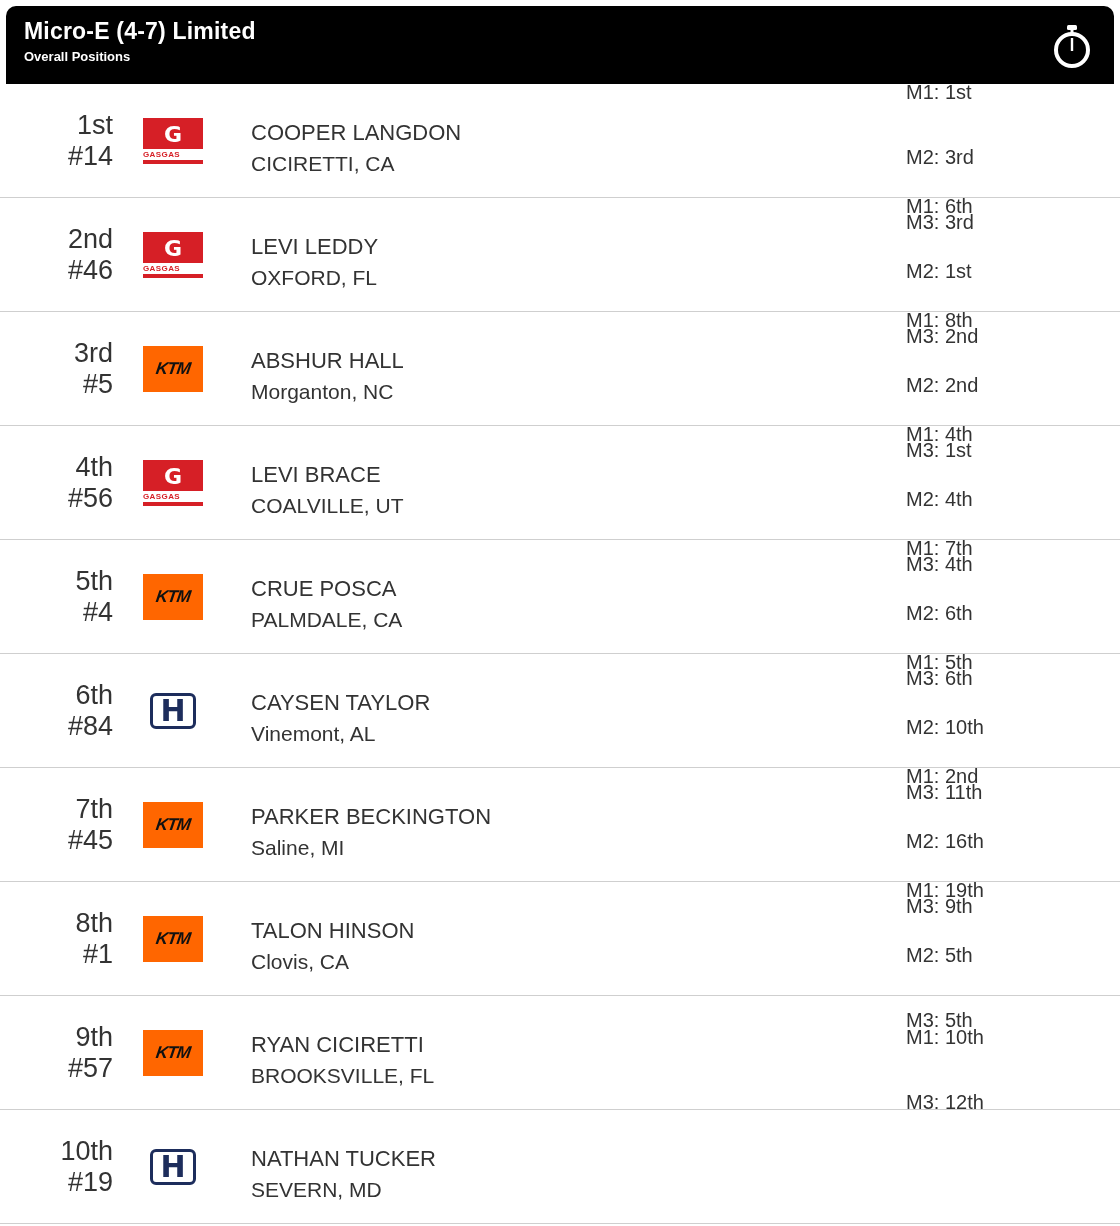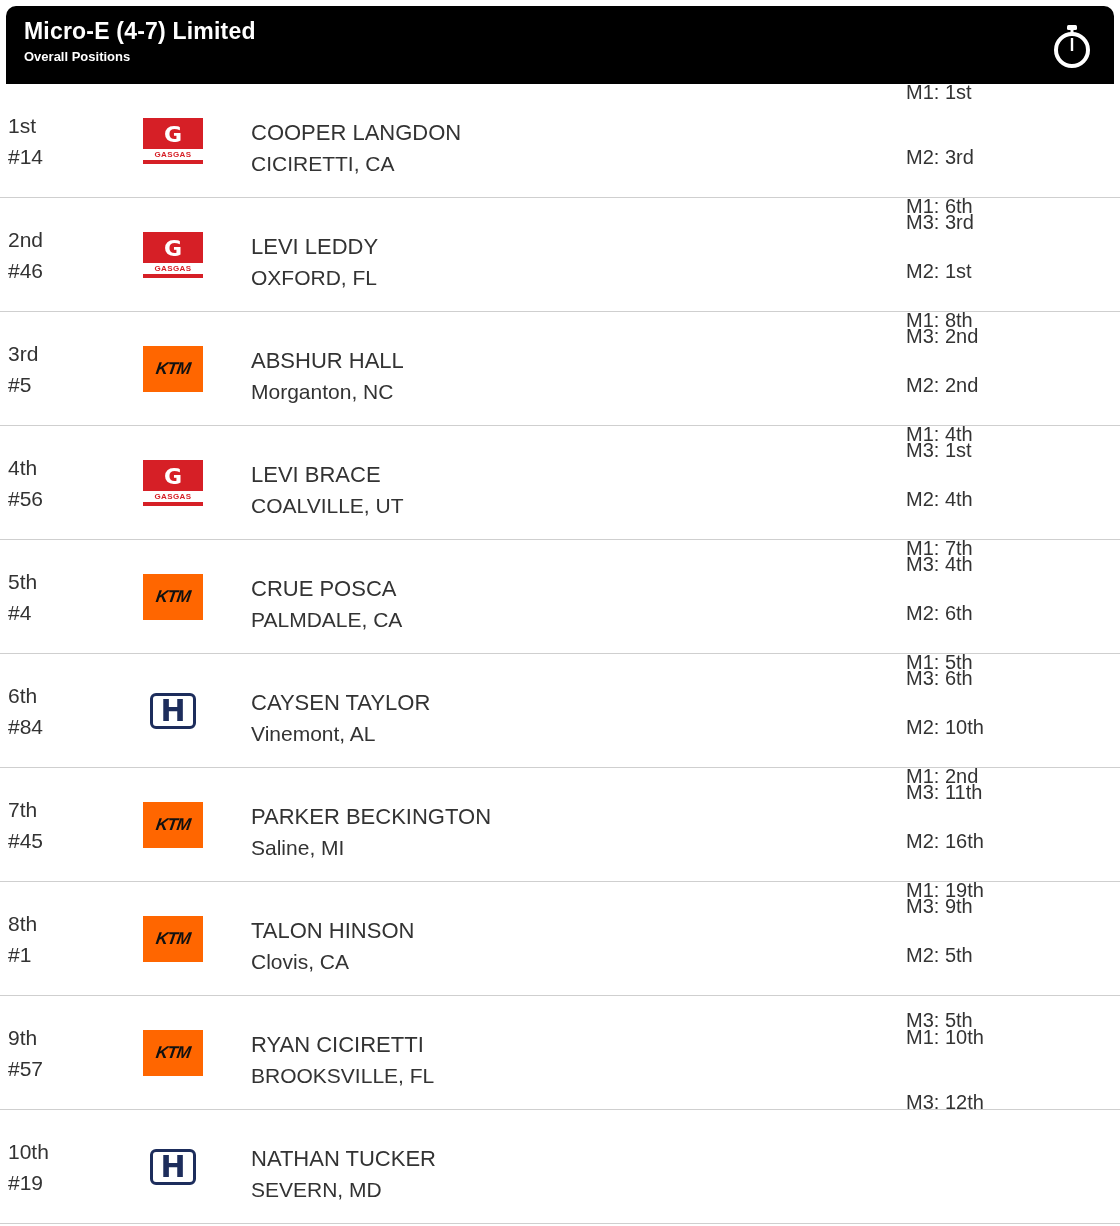--- a/index.html
+++ b/index.html
@@ -60,23 +60,23 @@
     border-bottom: 1px solid #cfcfcf;
     padding: 0 8px;
   }
   .row:first-child {
     border-top: none;
   }
 
   .pos-cell {
     width: 105px;
     flex: 0 0 105px;
-    text-align: left;
+    text-align: right;
     color: #333333;
-    font-size: 21px;
+    font-size: 27px;
     line-height: 31px;
   }
   .pos-place { white-space: nowrap; }
   .pos-number { white-space: nowrap; }
 
   .brand-cell {
     width: 120px;
     flex: 0 0 120px;
     display: flex;
     align-items: center;
@@ -104,21 +104,21 @@
     line-height: 22px;
     margin-top: 2px;
   }
   .logo-gasgas .g-word {
     font-size: 8px;
     font-weight: bold;
     letter-spacing: 0.4px;
     background: #ffffff;
     color: #d61f26;
     width: 100%;
-    text-align: center;
+    text-align: left;
     line-height: 11px;
     margin-top: 3px;
   }
   
   .logo-ktm {
     background: #ff6600;
     color: #111111;
   }
   .logo-ktm .ktm-word {
     font-size: 17px;

